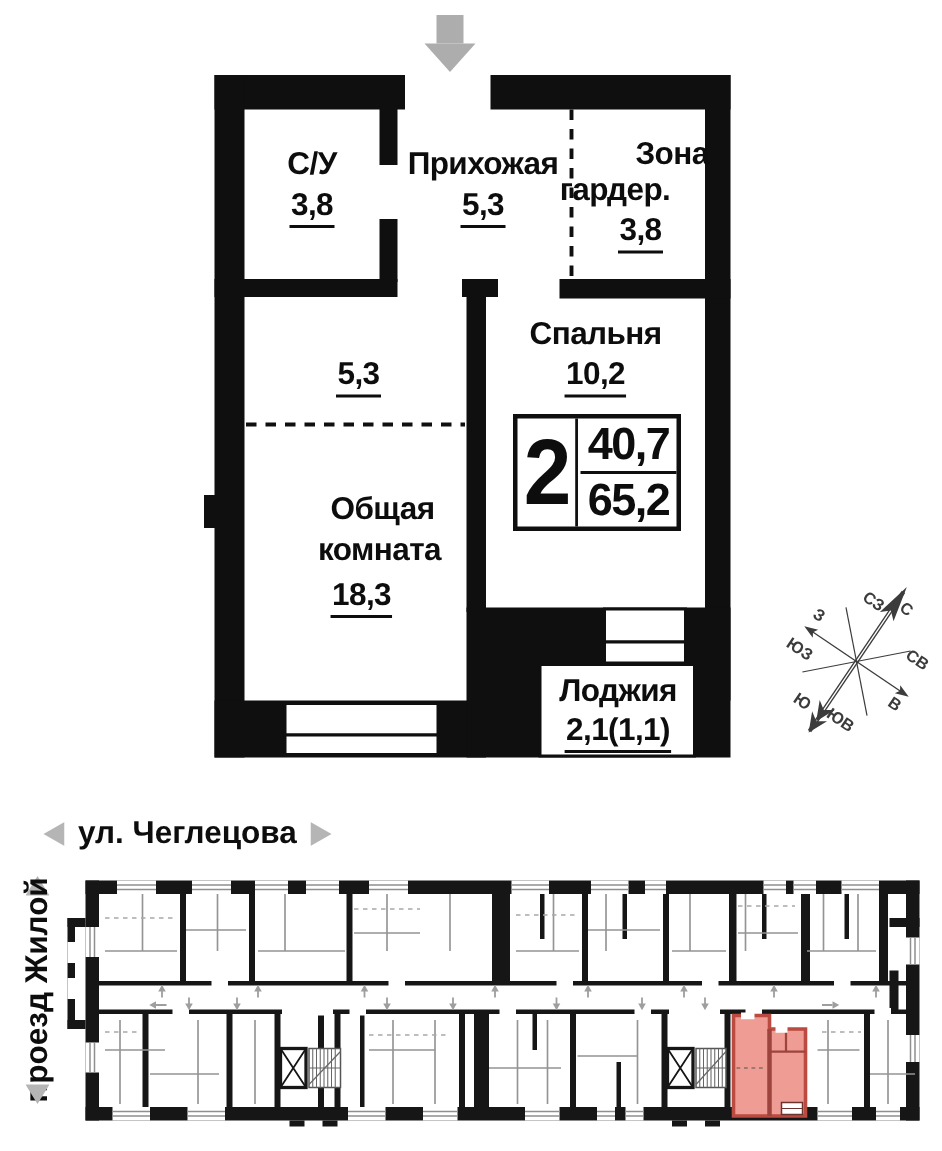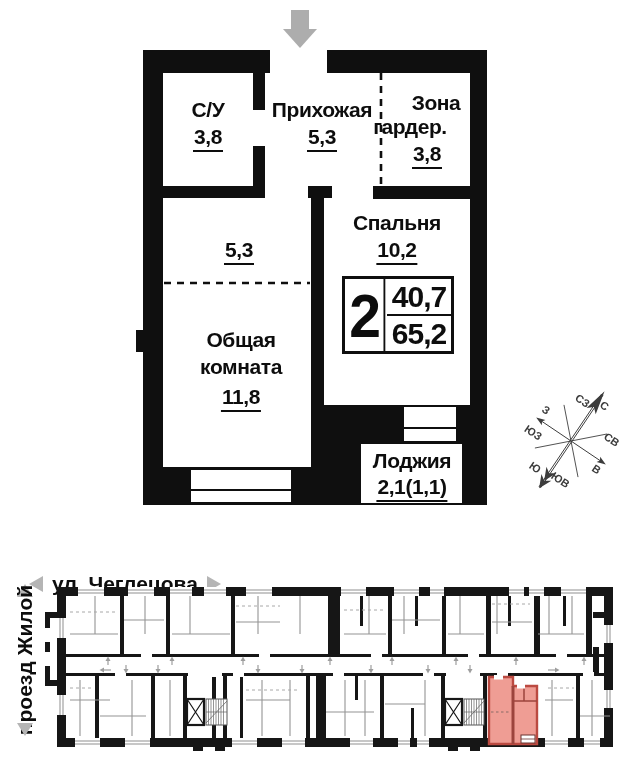--- a/index.html
+++ b/index.html
@@ -11,21 +11,21 @@
   .u{border-bottom:2.5px solid #0d0d0d;padding:0 1px 2px;}
   .badge{position:absolute;left:342px;top:276px;width:112px;height:78px;background:#fff;
          border:3px solid #0f0f0f;box-sizing:border-box;display:flex;}
   .badge-left{width:40px;border-right:2.5px solid #0f0f0f;display:flex;align-items:center;
               justify-content:center;font-size:62px;font-weight:700;transform:scaleX(.92);}
   .badge-right{flex:1;display:flex;flex-direction:column;}
   .badge-cell{flex:1;display:flex;align-items:center;justify-content:center;
               font-size:30px;font-weight:700;letter-spacing:-1px;}
   .badge-cell.bottom{border-top:2.5px solid #0f0f0f;}
   .street-top{position:absolute;left:28px;top:544px;display:flex;align-items:center;gap:9px;
-              font-weight:700;font-size:21px;margin-top:28px;}
+              font-weight:700;font-size:21px;}
   .street-left{position:absolute;left:25px;top:660px;transform:translate(-50%,-50%) rotate(-90deg);
                font-weight:700;font-size:21px;white-space:nowrap;}
 </style>
 </head>
 <body>
 
 <div class="page">
 
   <svg width="628" height="527" viewBox="0 0 628 527">
 
@@ -93,32 +93,32 @@
       </g>
     </g>
   </svg>
 
   <div class="lbl" style="left:208px;top:99px">С/У</div>
   <div class="lbl" style="left:208px;top:126px"><span class="u">3,8</span></div>
 
   <div class="lbl" style="left:322px;top:99px">Прихожая</div>
   <div class="lbl" style="left:322px;top:126px"><span class="u">5,3</span></div>
 
-  <div class="lbl" style="left:436px;top:92px">Зона</div>
+  <div class="lbl" style="left:448px;top:92px">Зона</div>
   <div class="lbl" style="left:410px;top:116px">гардер.</div>
   <div class="lbl" style="left:427px;top:143px"><span class="u">3,8</span></div>
 
   <div class="lbl" style="left:239px;top:239px"><span class="u">5,3</span></div>
 
   <div class="lbl" style="left:397px;top:212px">Спальня</div>
   <div class="lbl" style="left:397px;top:239px"><span class="u">10,2</span></div>
 
-  <div class="lbl" style="left:241px;top:329px">Общая</div>
-  <div class="lbl" style="left:241px;top:356px">комната</div>
-  <div class="lbl" style="left:241px;top:386px"><span class="u">11,8</span></div>
+  <div class="lbl" style="left:255px;top:329px">Общая</div>
+  <div class="lbl" style="left:253px;top:356px">комната</div>
+  <div class="lbl" style="left:241px;top:386px"><span class="u">18,3</span></div>
 
   <div class="lbl" style="left:412px;top:450px">Лоджия</div>
   <div class="lbl" style="left:412px;top:476px"><span class="u">2,1(1,1)</span></div>
 
   <div class="badge">
     <div class="badge-left">2</div>
     <div class="badge-right">
       <div class="badge-cell">40,7</div>
       <div class="badge-cell bottom">65,2</div>
     </div>

